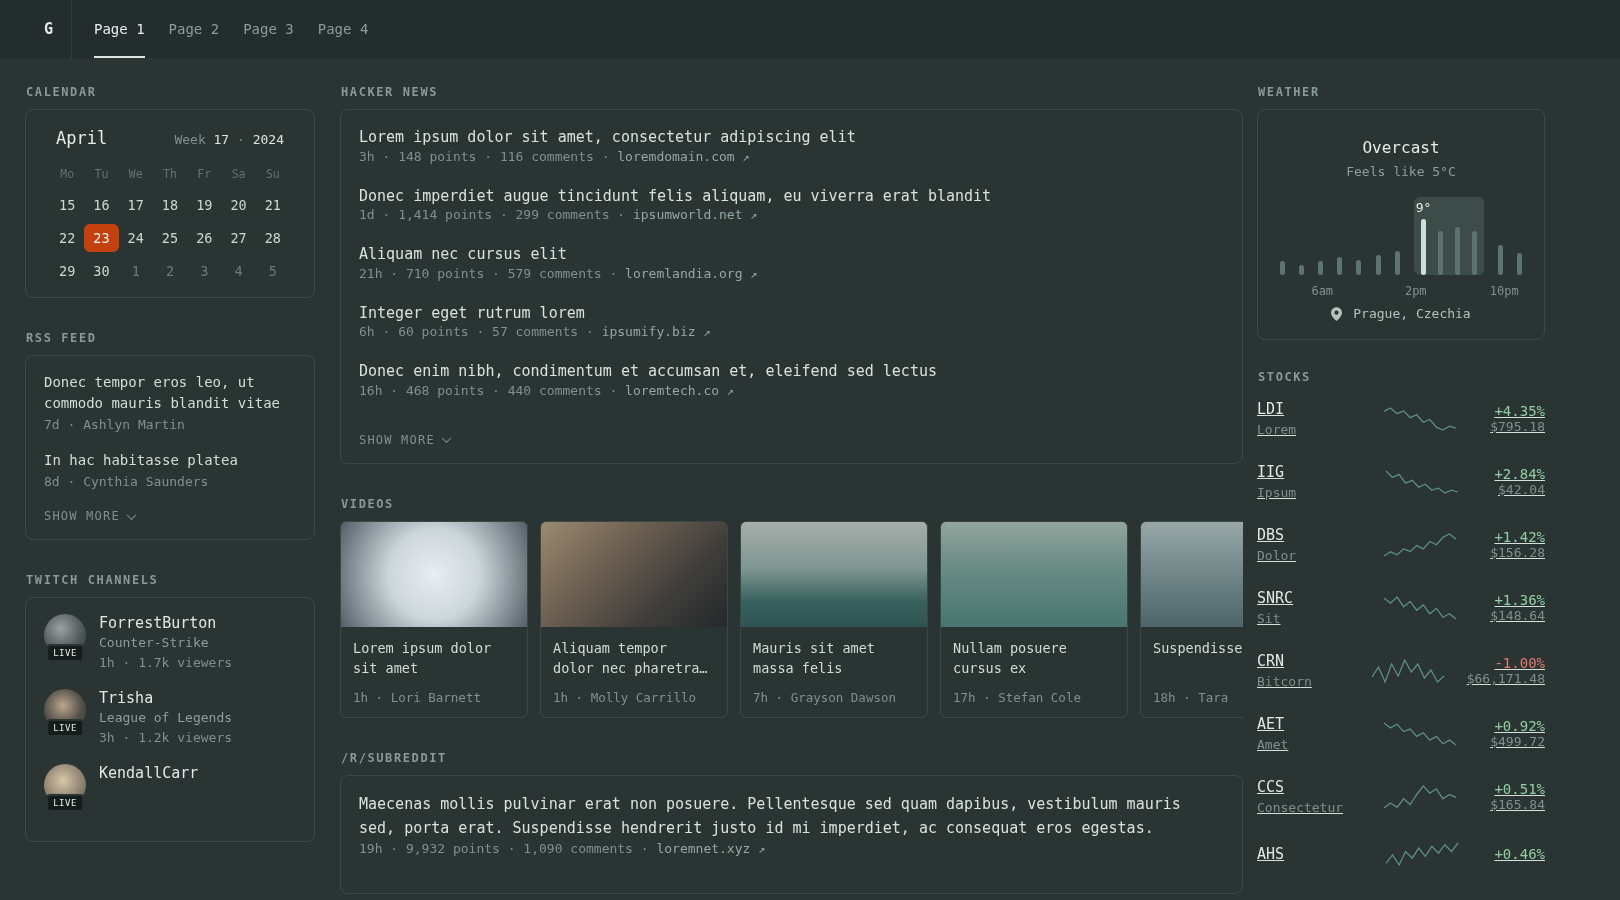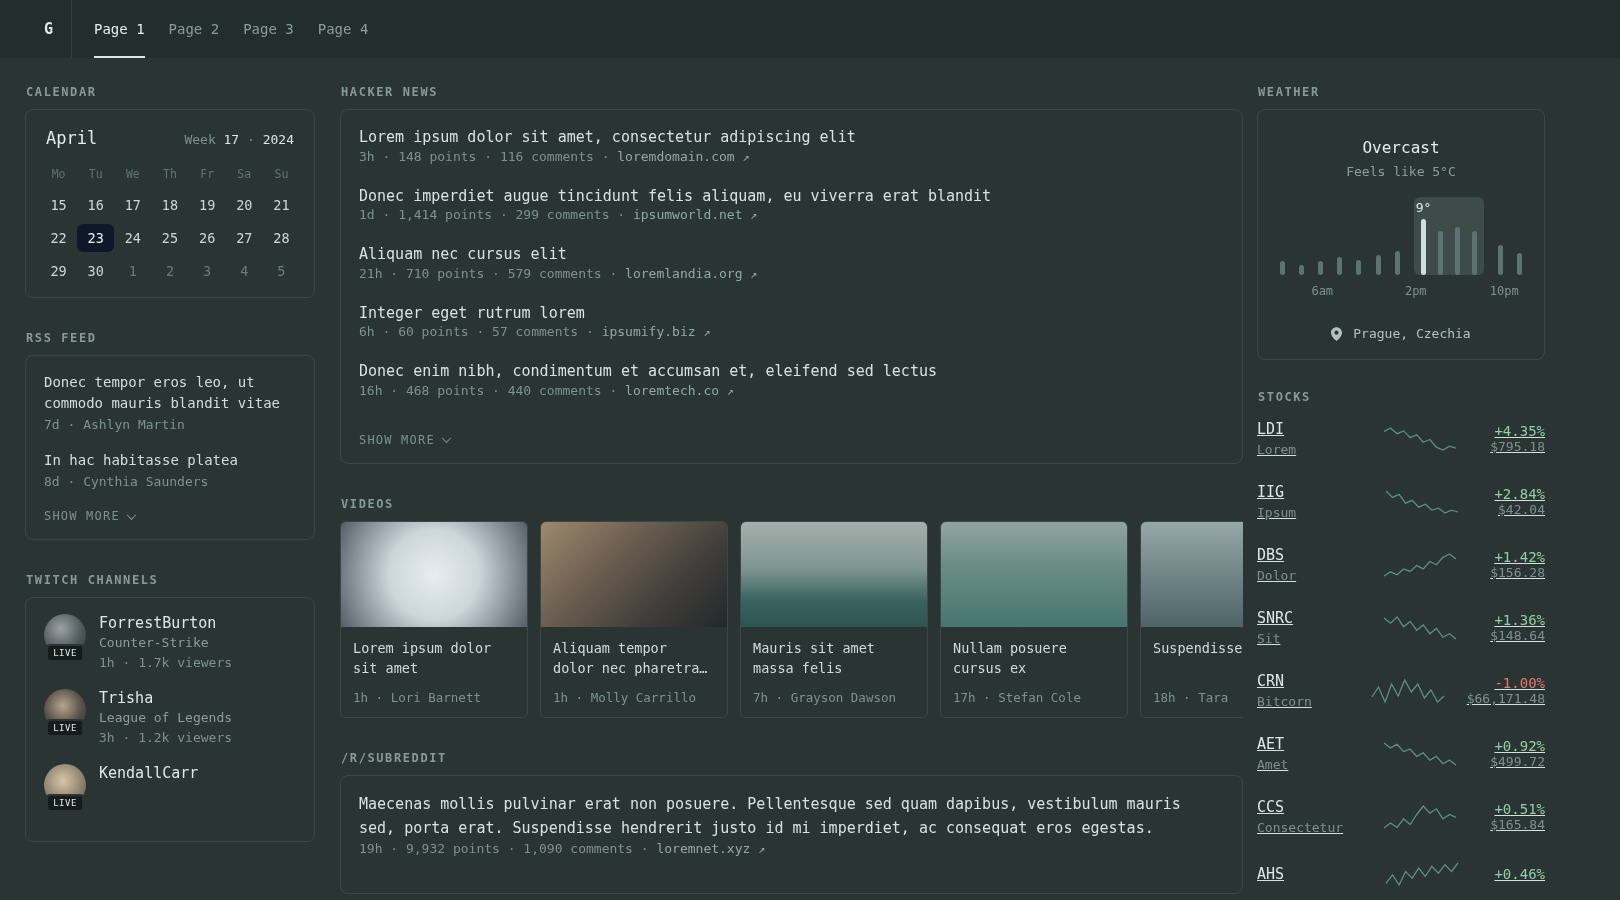--- a/index.html
+++ b/index.html
@@ -33,30 +33,30 @@
   
   .content { display: flex; padding: 27px 25px 0; }
   .col-left  { width: 290px; margin-right: 25px; flex: none; }
   .col-mid   { width: 903px; margin-right: 14px; flex: none; }
   .col-right { width: 288px; flex: none; }
   section { margin-bottom: 33px; }
   .wtitle { font-size: 12px; font-weight: 600; letter-spacing: 1.6px; color: var(--title); margin: 0 0 10px 1px; }
   .card { border: 1px solid var(--card-border); border-radius: 8px; padding: 16px 18px; }
 
   
-  .cal-card { padding: 14px 14px 12px; }
+  .cal-card { padding: 14px 24px 12px; }
   .cal-head { display: flex; justify-content: space-between; align-items: baseline; padding: 4px 6px 6px; }
   .cal-month { font-size: 17px; color: #e4ebe9; }
   .cal-week { font-size: 13px; color: #dde5e2; }
   .cal-week .dim { color: var(--muted); }
   .cal-grid { display: grid; grid-template-columns: repeat(7, 1fr); row-gap: 5px; text-align: center; margin-top: 8px; }
   .cal-dow { font-size: 11.5px; color: #60736f; padding: 5px 0; }
   .cal-day { font-size: 13.5px; color: #ccd8d4; padding: 6px 0; }
   .cal-day.next { color: #697c78; }
-  .cal-day.sel { background: #0f172a; border-radius: 6px; color: #ecf1ef; }
+  .cal-day.sel { background: #c2410c; border-radius: 6px; color: #ecf1ef; }
 
   
   .feed-item { margin-bottom: 18px; }
   .feed-title { font-size: 14px; line-height: 1.5; color: #d3dedb; cursor: pointer; }
   .feed-meta { font-size: 13px; color: var(--muted); margin-top: 3px; }
   .show-more { display: inline-flex; align-items: center; gap: 8px; font-size: 12px;
                letter-spacing: 1.2px; color: var(--muted); cursor: pointer; margin-top: 2px; }
   .chev { width: 7px; height: 7px; border-right: 1.5px solid currentColor; border-bottom: 1.5px solid currentColor;
           transform: rotate(45deg) translate(-1px, -1px); display: inline-block; }
 
@@ -106,21 +106,21 @@
   .w-chart { display: flex; align-items: flex-end; justify-content: space-between;
              height: 78px; margin-top: 18px; padding: 0 2px; }
   .wbar { width: 5px; border-radius: 3px; background: #5c7471; flex: none; }
   .wbar.current { background: #cfdfdb; }
   .wband { display: flex; align-items: flex-end; gap: 12px; background: #3e4c49;
            border-radius: 6px; padding: 0 7px; position: relative; height: 78px; }
   .wtemp { position: absolute; top: 3px; left: 2px; font-size: 13px; color: #e3eae7; }
   .w-times { position: relative; height: 14px; margin-top: 9px; font-size: 12px; color: var(--muted); }
   .w-times span { position: absolute; transform: translateX(-50%); }
   .wt-0 { left: 18%; } .wt-1 { left: 56%; } .wt-2 { left: 92%; }
-  .w-loc { margin-top: 28px; display: flex; justify-content: center; align-items: center;
+  .w-loc { margin-top: 8px; display: flex; justify-content: center; align-items: center;
            gap: 11px; font-size: 13px; color: #b3c2be; }
   .pin { width: 11px; height: 14px; fill: currentColor; flex: none; }
 
   
   .stock-row { display: flex; align-items: center; margin-bottom: 26px; cursor: pointer; text-decoration: underline; }
   .st-left { width: 92px; flex: none; }
   .st-sym { font-size: 15px; color: #e0e8e6; }
   .st-name { font-size: 13px; color: var(--muted); margin-top: 4px; }
   .st-name:empty { display: none; }
   .st-spark { flex: 1; display: flex; justify-content: center; }

